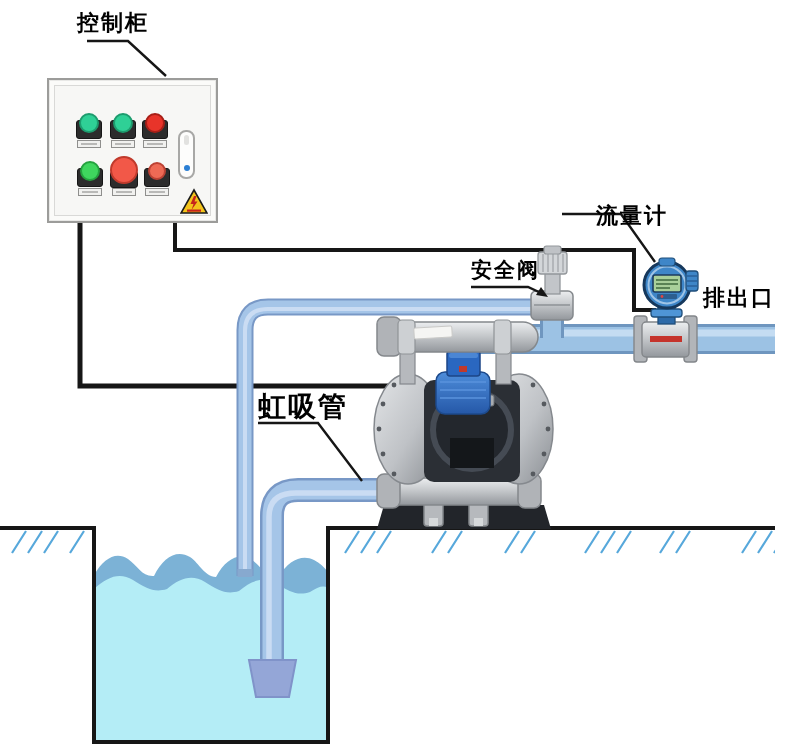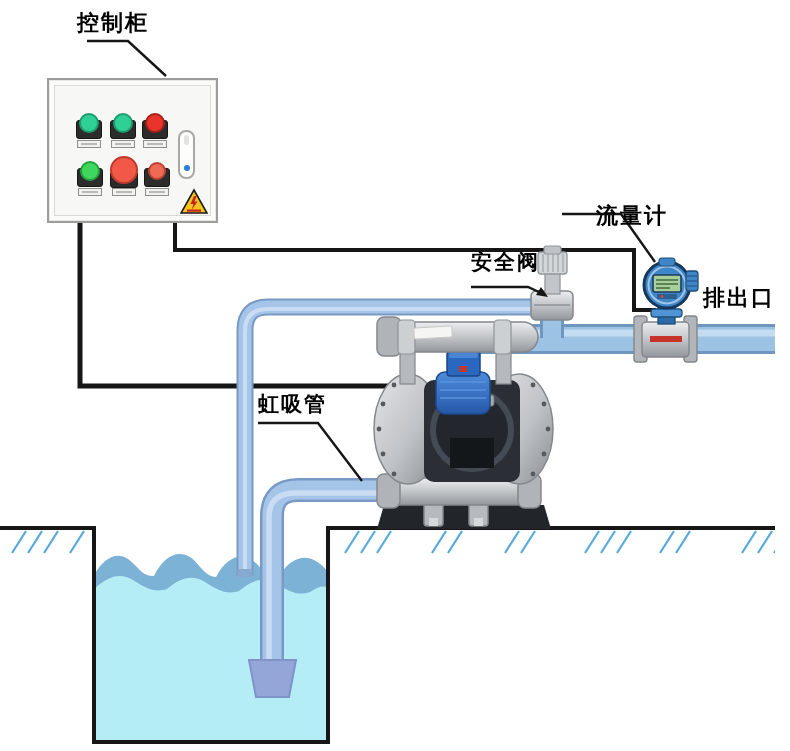--- a/index.html
+++ b/index.html
@@ -176,23 +176,23 @@
       <path d="M87,41 H128 L166,76"></path>
       <path d="M562,214 H621 L655,262"></path>
       <path d="M471,287 H528 L541,293"></path>
       <path d="M258,423 H318 L362,481"></path>
     </g>
     <polygon points="548,297 536,295 541,287" fill="#161616"></polygon>
   </svg>
 
   <div class="cn-label" style="left:77px;top:13px;">控制柜</div>
   <div class="cn-label" style="left:596px;top:186px;margin-top:20px;">流量计</div>
-  <div class="cn-label" style="left:471px;top:252px;font-size:21px;">安全阀</div>
+  <div class="cn-label" style="left:471px;top:260px;font-size:21px;">安全阀</div>
   <div class="cn-label" style="left:703px;top:288px;">排出口</div>
-  <div class="cn-label" style="left:258px;top:394px;font-size:21px;text-align:right;">虹吸管</div>
+  <div class="cn-label" style="left:258px;top:394px;font-size:28px;text-align:right;">虹吸管</div>
 
   <div id="cabinet">
     <div class="panel"></div>
 
     <div class="pbtn" style="left:27px;top:33px;">
       <div class="base"></div>
       <div class="cap" style="left:3px;top:0;width:20px;height:20px;background:#2fd096;border:2px solid #1d9c6e;"></div>
       <div class="plate">
           <i></i>
         </div>

